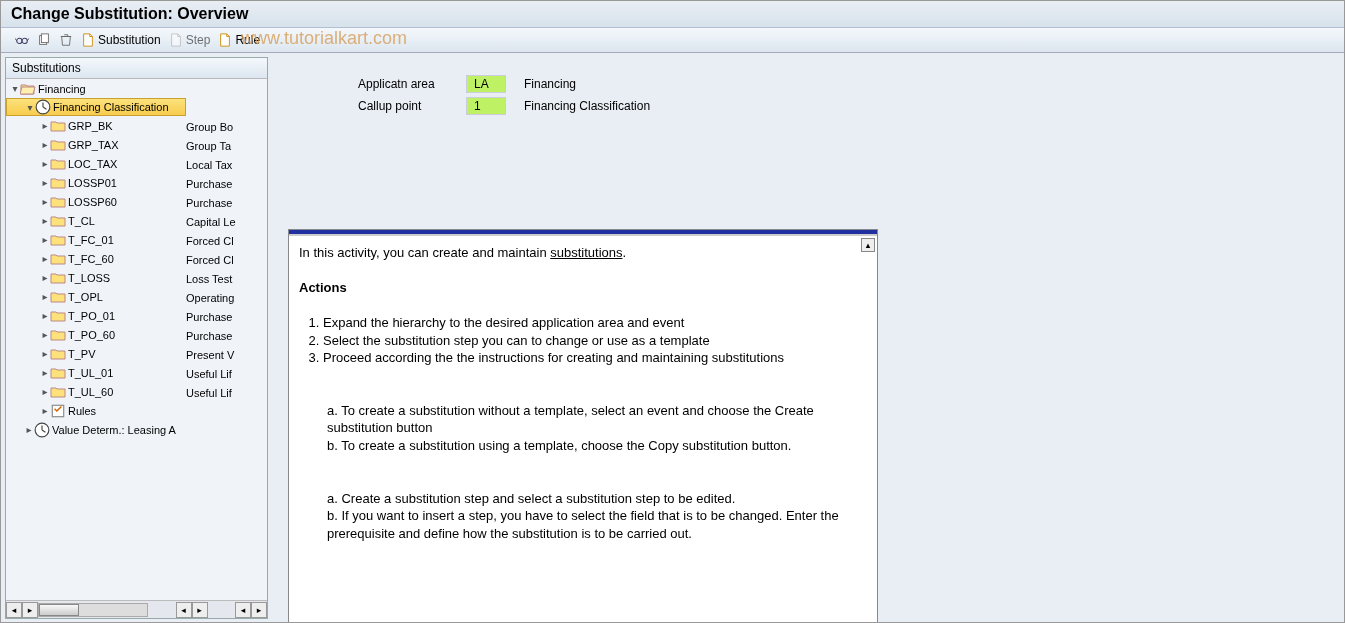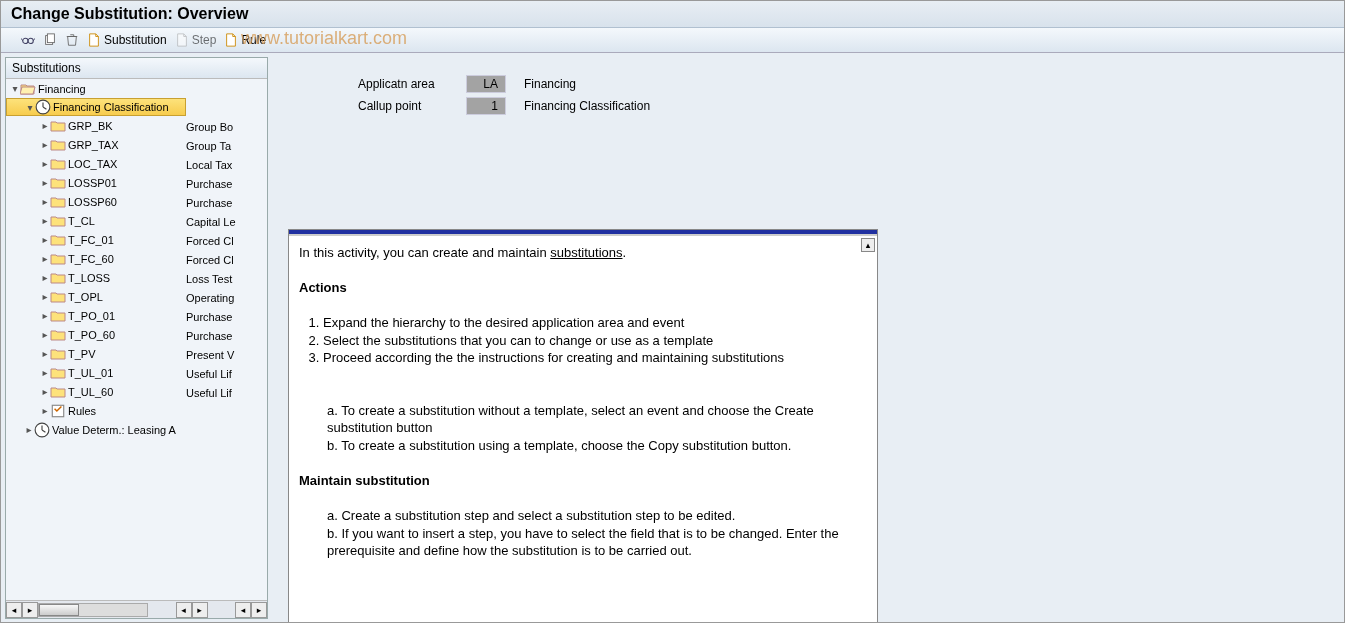--- a/index.html
+++ b/index.html
@@ -1,20 +1,20 @@
 <!DOCTYPE html>
 <html><head>
 <meta charset="utf-8">
 <style>
   * { margin: 0; padding: 0; box-sizing: border-box; font-family: Arial, sans-serif; }
   body { background: #e8eef4; width: 1345px; height: 623px; overflow: hidden; border: 1px solid #999; }
   
   .title-bar { background: linear-gradient(to bottom, #e8eef4, #d8e2ec); padding: 4px 10px; border-bottom: 1px solid #b0c0d0; font-weight: bold; font-size: 16px; }
   
-  .toolbar { background: linear-gradient(to bottom, #f4f8fc, #dce6f0); padding: 3px 16px; border-bottom: 1px solid #aab; display: flex; position: relative; }
+  .toolbar { background: linear-gradient(to bottom, #f4f8fc, #dce6f0); padding: 3px 10px; border-bottom: 1px solid #aab; display: flex; position: relative; }
   .toolbar-btn { display: inline-flex; align-items: center; gap: 3px; font-size: 12px; cursor: pointer; padding: 2px 4px; }
   .tb-icon { width: 14px; height: 14px; display: inline-block; }
   
   .watermark { position: absolute; left: 240px; top: 0px; font-size: 18px; color: #d79e5a; opacity: 0.8; white-space: nowrap; }
   
   .main { display: flex; height: calc(100% - 55px); }
   
   .left-panel { width: 263px; background: #f0f4f9; border: 1px solid #9aa; margin: 4px 0 0 4px; display: flex; flex-direction: column; position: relative; }
   .tree-header { background: linear-gradient(to bottom, #f4f8fc, #dce6f0); padding: 3px 6px; font-size: 12px; border-bottom: 1px solid #bbb; }
   .tree-body { flex: 1; overflow: hidden; position: relative; display: flex; }
@@ -34,21 +34,21 @@
   .left-scroll { display:flex; justify-content: space-between; padding: 0 0px; background: #e4e8ee; height: 18px; border-top:1px solid #bbb; }
   .scroll-btn { width:16px; height:16px; border:1px solid #999; background:#eee; font-size:9px; display:flex; align-items:center; justify-content:center;}
   .scroll-group { display:flex; gap:0; align-items:center; }
   .scroll-track { height:14px; width:110px; background:#ddd; border:1px solid #aaa; display:flex; align-items:center; }
   .scroll-thumb { height:12px; width:40px; background:linear-gradient(to bottom,#f8f8f8,#ccc); border:1px solid #888; }
   
   .right-panel { flex: 1; position: relative; padding: 10px 20px; }
   .info-grid { margin: 10px 0 16px 70px; }
   .info-row { display:flex; gap: 18px; font-size:12px; height:22px; align-items:center; }
   .info-label { width: 90px; }
-  .info-val { width: 40px; background:#a3a3a3; border:1px solid #ccd; padding:1px 7px; text-align:right; font-size:12px; height:18px; }
+  .info-val { width: 40px; background:#bef264; border:1px solid #ccd; padding:1px 7px; text-align:left; font-size:12px; height:18px; }
   .info-desc { }
   
   .doc-box { position:absolute; left:276px; top:96px; width:586px; height:450px; border:1px solid #888; background:#fff; margin-left:-276px; left:0; }
   
   .doc-box { margin-left:0; left: 0px; }
   .doc-wrap { position:relative; }
   .doc-header { height:6px; background:#2030a0; border-bottom:2px solid #ccc; }
   .doc-content { padding: 8px 14px 8px 10px; font-family: "Courier New", monospace; font-size: 13px; line-height: 1.35; overflow-y:auto; height: calc(100% - 6px); }
   .doc-content b { font-weight:bold;margin-top:11px; }
   .doc-content ol { margin-left: 24px; }
@@ -400,29 +400,28 @@
     <div class="doc-wrap">
       <div class="doc-box" style="width:590px; height:438px;">
         <div class="doc-header"></div>
         <div class="doc-content">
           <p><span>In this activity, you can create and maintain </span><span class="underline">substitutions</span><span>.</span></p>
           <br>
           <p><b>Actions</b></p>
           <br>
           <ol>
             <li>Expand the hierarchy to the desired application area and event</li>
-            <li>Select the substitutions that you can to change or use as a template</li>
+            <li>Select the substitution step you can to change or use as a template</li>
             <li>Proceed according the the instructions for creating and maintaining substitutions</li>
           </ol>
           <br>
           <br>
           <p class="al">a. To create a substitution without a template, select an event and choose the Create substitution button</p>
           <p class="al">b. To create a substitution using a template, choose the Copy substitution button.</p>
           <br>
-          <p><b>Maintain substitution</b></p>
           <br>
           <p class="al">a. Create a substitution step and select a substitution step to be edited.</p>
           <p class="al">b. If you want to insert a step, you have to select the field that is to be changed. Enter the prerequisite and define how the substitution is to be carried out.</p>
         </div>
         <div class="doc-scroll">
           <div class="up">▴</div>
 
         </div>
       </div>
     </div>

